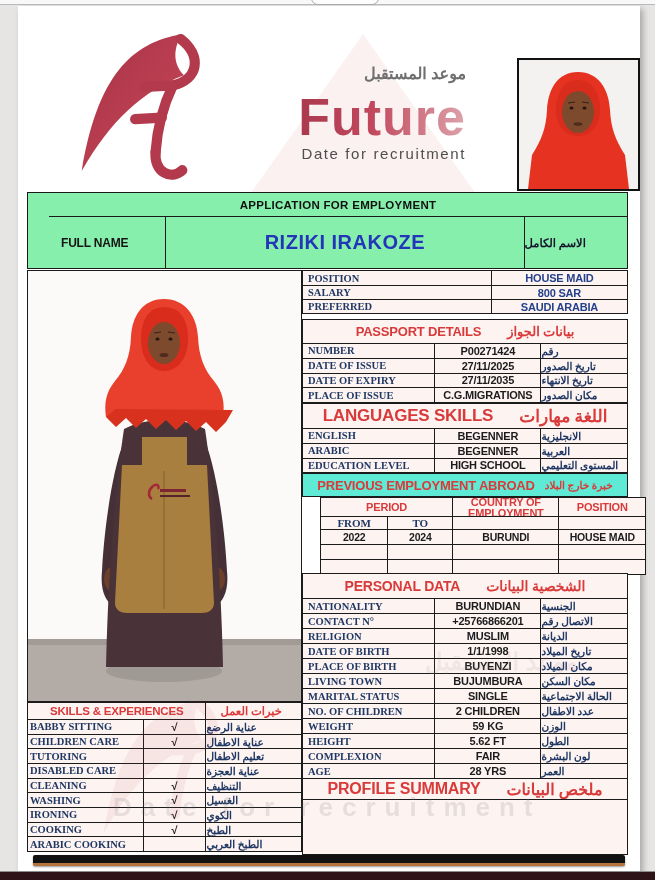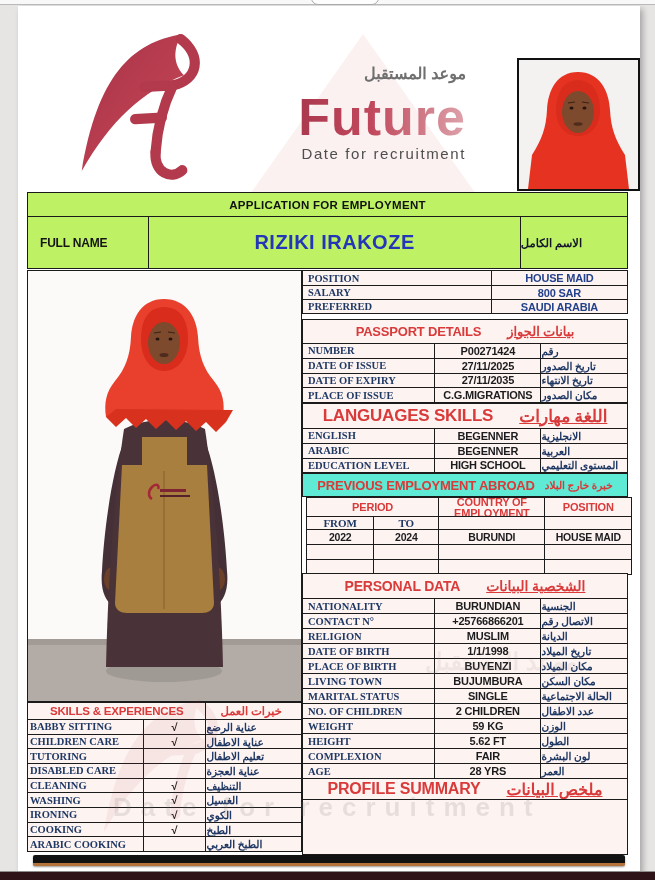--- a/index.html
+++ b/index.html
@@ -51,24 +51,24 @@
 
   .lbl { font-family:"Liberation Serif", serif; font-weight:bold; color:#1f3864; font-size:10.5px;
     padding-left:5px; }
   .val { font-weight:bold; color:#1c1c1e; font-size:11px; justify-content:center;
     letter-spacing:-0.2px; text-align:center; }
   .val-blue { color:#24418c; }
   .arc { font-family:"Liberation Serif", serif; font-weight:bold; color:#1f3864; font-size:10.5px;
     justify-content:flex-end; padding-right:5px; direction:rtl; }
   .redtxt { color:#d93a3a; font-weight:bold; letter-spacing:-0.2px; }
   .sechead { display:flex; align-items:center; justify-content:center; gap:26px; }
-  .sechead .ar { font-family:"Liberation Serif", serif; direction:rtl;text-decoration:underline; }
-
-  
-  .head-tbl { position:absolute; left:9px; top:186px; width:601px; background:#bef264; }
+  .sechead .ar { font-family:"Liberation Serif", serif; direction:rtl; }
+
+  
+  .head-tbl { position:absolute; left:9px; top:186px; width:601px; background:#86efac;padding-left:21px; }
   .head-title { height:23px; justify-content:center; font-weight:bold; font-size:11.5px;
     color:#111; letter-spacing:0.3px; }
   .name-row { grid-template-columns:20.1% 62% 17.9%; height:52px; }
   .fullname-lbl { font-weight:bold; font-size:12px; color:#151515; padding-left:12px; letter-spacing:-0.2px; }
   .fullname-val { justify-content:center; font-size:20px; font-weight:bold; color:#2336b9;
     letter-spacing:0.5px; }
   .fullname-ar { font-family:"Liberation Serif", serif; font-weight:bold; font-size:11.5px; color:#14142a;
     justify-content:flex-end; padding-right:8px; direction:rtl; }
 
   
@@ -89,21 +89,21 @@
   .sec { width:326px; }
   .job-tbl { position:absolute; top:0; left:0; }
   .job-r { grid-template-columns:58% 42%; height:14px; }
   .pass-tbl { position:absolute; top:49px; left:0; }
   .pass-head { height:23px; font-size:13px; }
   .lang-tbl { position:absolute; top:133px; left:0; }
   .lang-head { height:24px; font-size:17px; }
   .d-r { grid-template-columns:40.5% 32.8% 26.7%; height:14.8px; }
   .emp-head-tbl { position:absolute; top:203px; left:0; height:24px; display:flex; align-items:center;
     justify-content:center; gap:10px; border:1px solid #1b1b1b; background:#5eead4; font-size:13px; }
-  .emp-tbl { position:absolute; top:227px; left:4px; }
+  .emp-tbl { position:absolute; top:227px; left:18px; }
   .emp-top { grid-template-columns:40.5% 32.8% 26.7%; height:18px; }
   .emp-top div { justify-content:center; font-size:11px; }
   .emp-sub { grid-template-columns:20.5% 20% 32.8% 26.7%; height:13px; }
   .emp-sub div { justify-content:center; font-family:"Liberation Serif", serif; font-weight:bold;
     color:#1f3864; font-size:11px; }
   .emp-r { grid-template-columns:20.5% 20% 32.8% 26.7%; height:15px; }
   .emp-r .val { font-size:10.5px; }
   .country-cell { flex-direction:column; justify-content:center; line-height:1.0; text-align:center;
     font-size:10.5px; padding-top:1px; }
   .pers-tbl { position:absolute; top:303px; left:0; }

